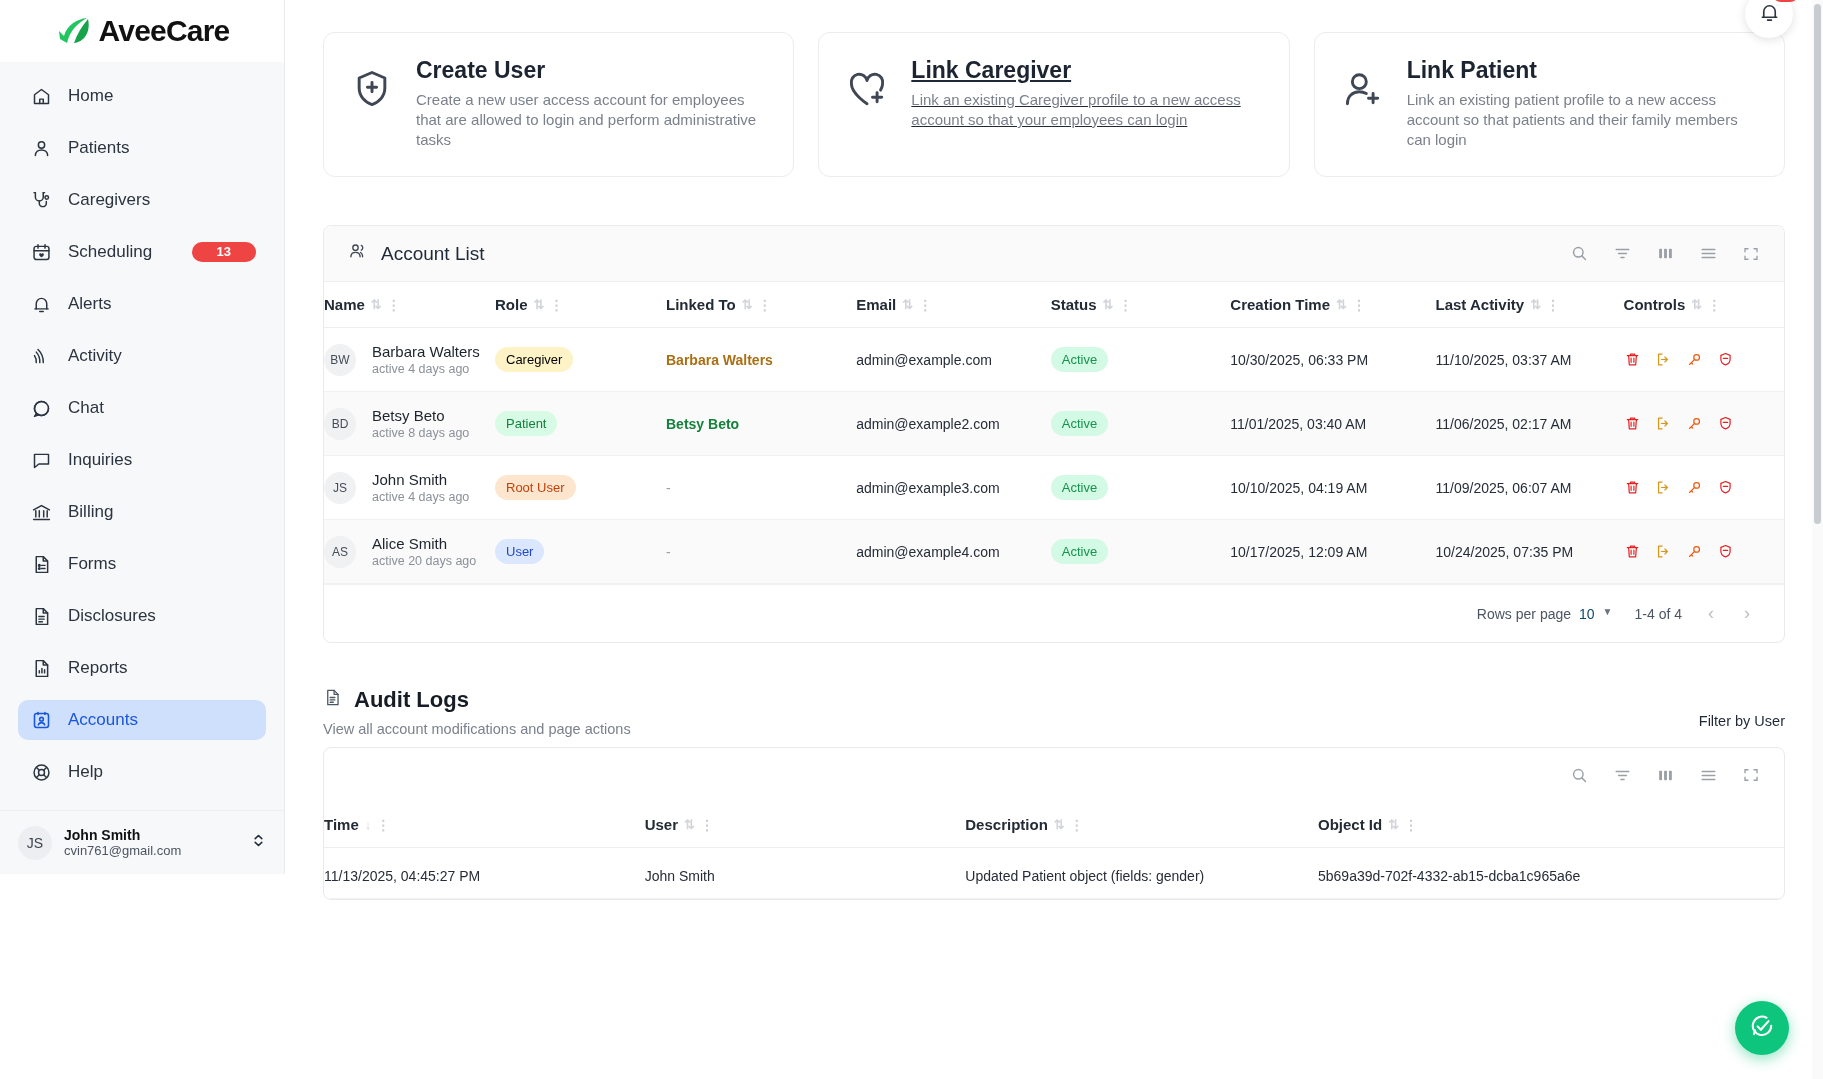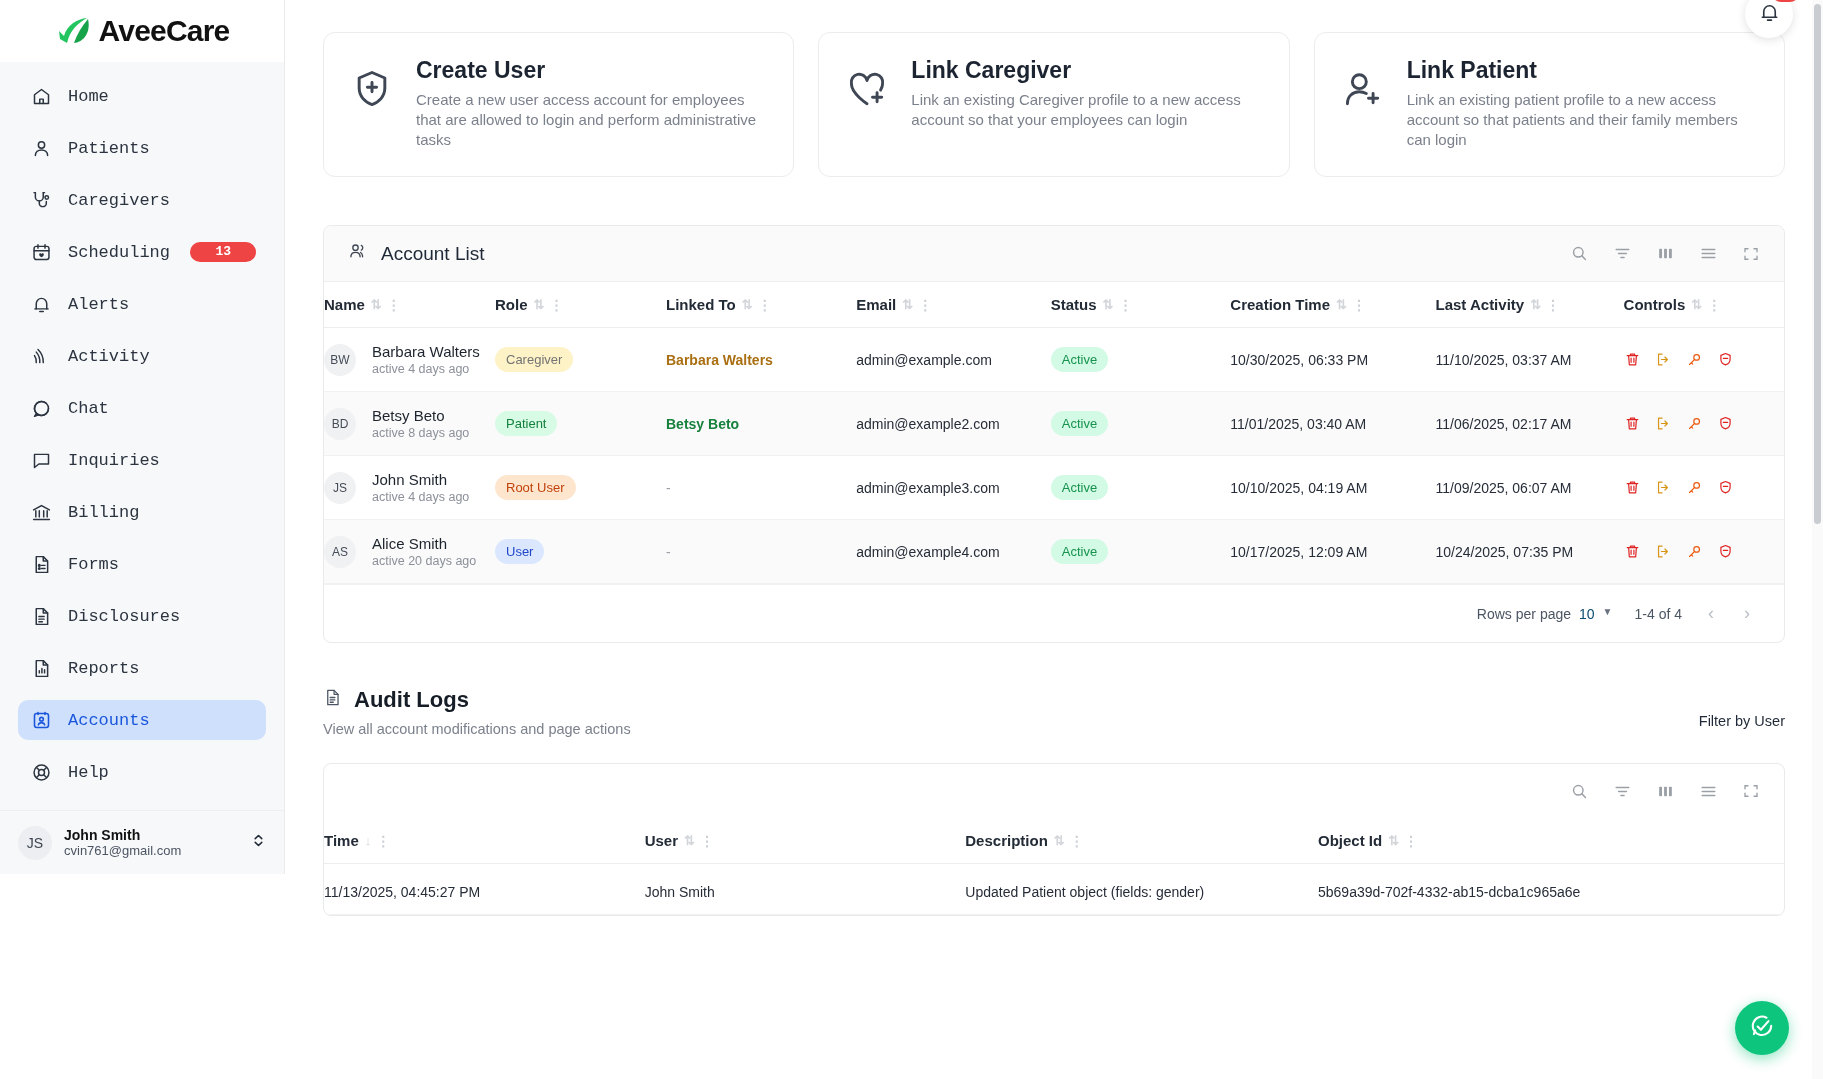--- a/index.html
+++ b/index.html
@@ -23,21 +23,21 @@
     position:relative;
   }
   .logo-wrap {
     height:62px; background:#ffffff;
     display:flex; align-items:center; justify-content:center;
     gap:6px;
   }
   .logo-text { font-size:30px; font-weight:700; letter-spacing:-0.8px; color:#111; }
   .leaf { width:38px; height:30px; }
 
-  .nav { padding:14px 18px 0 18px; flex:1 1 auto;font-family:Liberation Mono, monospace; }
+  .nav { padding:14px 18px 0 18px; flex:1 1 auto; }
   .nav-item {
     display:flex; align-items:center; gap:16px;
     height:40px; padding:0 12px; margin-bottom:12px;
     border-radius:10px; cursor:pointer;
     color:#2b3440; font-size:17px;
     position:relative;
   }
   .nav-item .ico { width:22px; height:22px; display:flex; align-items:center; justify-content:center; flex:0 0 22px; }
   .nav-item.active { background:#cfe0fd; color:#1a56db; }
   .nav-item.active .ico svg { stroke:#1a56db; }
@@ -130,21 +130,21 @@
     display:flex; align-items:center; justify-content:center;
     font-size:12px; flex:0 0 32px;
   }
   .nm { font-size:15px; color:#1d242e; line-height:19px; }
   .sub { font-size:12.5px; color:#8b9099; line-height:16px; }
 
   .chip {
     display:inline-block; padding:4px 11px; border-radius:999px;
     font-size:13px; line-height:17px; font-weight:400;
   }
-  .chip-caregiver { background:#fdf3c7; color:#737373; }
+  .chip-caregiver { background:#fdf3c7; color:#000000; }
   .chip-patient   { background:#d8fbe6; color:#15803d; }
   .chip-rootuser  { background:#fde6cd; color:#c2410c; }
   .chip-user      { background:#dbe7fe; color:#2148c9; }
   .chip-active    { background:#d3fae4; color:#17934f; }
 
   .link-caregiver { color:#a96f12; font-weight:600; font-size:14px; }
   .link-patient   { color:#16803c; font-weight:600; font-size:14px; }
   .dash { color:#9aa0a6; }
 
   .ctrls { display:flex; align-items:center; gap:14px; }
@@ -162,21 +162,21 @@
   .audit-head { display:flex; justify-content:space-between; align-items:flex-end; margin-top:44px; }
   .audit-title { display:flex; align-items:center; gap:12px; font-size:22px; font-weight:700; color:#161d26; }
   .audit-sub { font-size:14.5px; color:#7b818c; margin-top:8px; }
   .filter-label { font-size:14.5px; color:#1f2937; margin-bottom:8px; }
   .select-box {
     width:252px; height:42px; border:1px solid #dcdfe3; border-radius:8px;
     background:#fff; display:flex; align-items:center; justify-content:space-between;
     padding:0 14px; font-size:15px; color:#1f2937; cursor:pointer;
   }
 
-  .panel2 { margin-top:26px; border:1px solid #e9eaec; border-radius:8px; background:#fff; overflow:hidden; }
+  .panel2 { margin-top:10px; border:1px solid #e9eaec; border-radius:8px; background:#fff; overflow:hidden; }
   .panel2-head { height:54px; display:flex; align-items:center; justify-content:flex-end; padding:0 24px; }
 
   .fab {
     position:absolute; right:34px; bottom:24px;
     width:54px; height:54px; border-radius:50%;
     background:#0ec57d; box-shadow:0 4px 14px rgba(14,197,125,.45);
     display:flex; align-items:center; justify-content:center; cursor:pointer;
   }
 
   
@@ -386,21 +386,21 @@
           <div class="card-desc">Create a new user access account for employees that are allowed to login and perform administrative tasks</div>
         </div>
       </div>
       <div class="card">
         <span class="card-ico">
           <svg width="44" height="44" viewBox="0 0 24 24" fill="none" stroke="#3f4754" stroke-width="1.6" stroke-linecap="round" stroke-linejoin="round">
               <path d="M12 20S3.5 14.6 3.5 9.2A4.2 4.2 0 0 1 12 7.4a4.2 4.2 0 0 1 8.5 1.8c0 1.2-.4 2.3-1.1 3.4"></path>
               <path d="M17.5 14v5M15 16.5h5"></path>
             </svg>
         </span>
-        <div style="min-width:0;">
+        <div style="min-width:0;text-decoration:underline;">
           <div class="card-title">Link Caregiver</div>
           <div class="card-desc">Link an existing Caregiver profile to a new access account so that your employees can login</div>
         </div>
       </div>
       <div class="card">
         <span class="card-ico">
           <svg width="44" height="44" viewBox="0 0 24 24" fill="none" stroke="#3f4754" stroke-width="1.6" stroke-linecap="round" stroke-linejoin="round">
               <circle cx="10" cy="8" r="3.8"></circle>
               <path d="M3.5 20c0-4 2.8-6.5 6.5-6.5 1.4 0 2.7.4 3.8 1"></path>
               <path d="M17.5 14.5v5M15 17h5"></path>

